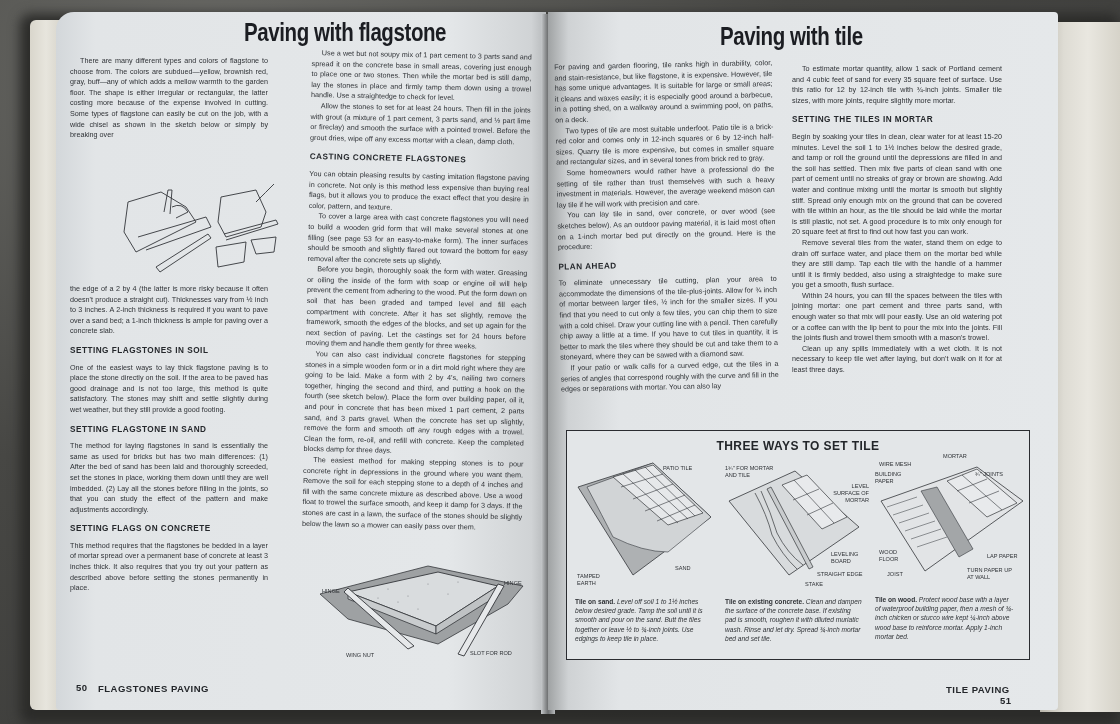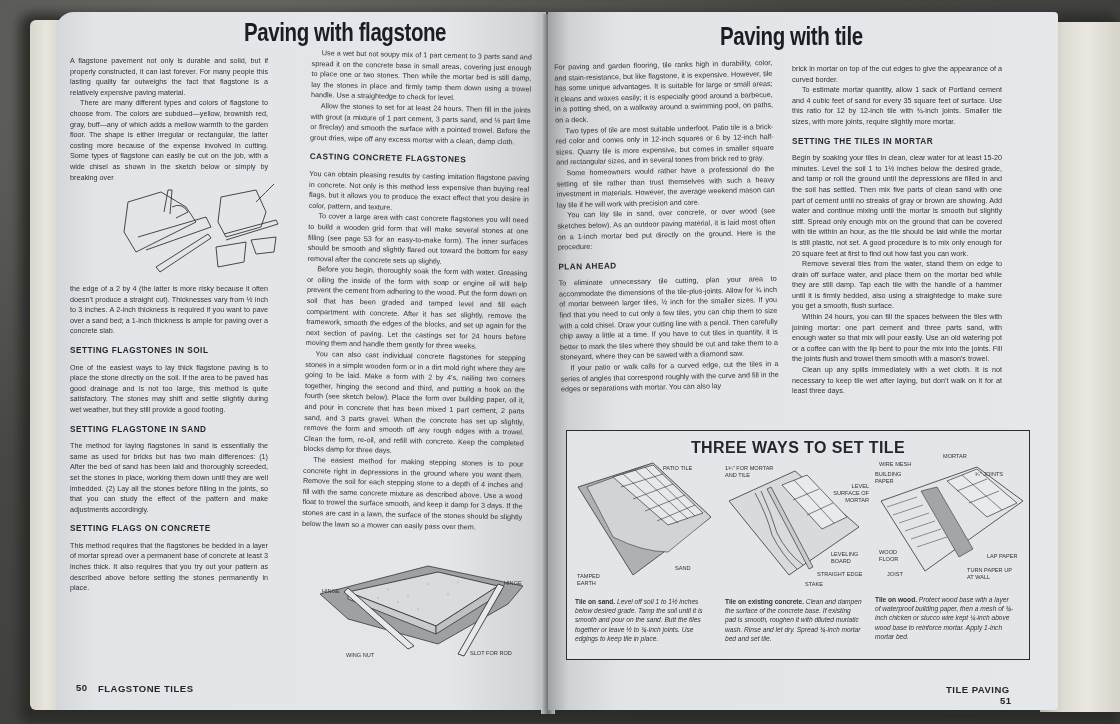--- a/index.html
+++ b/index.html
@@ -13,38 +13,37 @@
   .page.right{left:548px;width:494px;border-radius:0 4px 4px 0;background:linear-gradient(90deg,#9fa2a3 0%,#cfd2d4 4%,#e2e5e7 14%,#e5e8ea 100%);padding-left:16px;}
   .gutter{position:absolute;left:541px;top:14px;width:14px;height:700px;background:linear-gradient(90deg,#c7cacc,#6d6f70 50%,#b7babc);}
   .title{position:absolute;font-family:"Liberation Sans Narrow","Liberation Sans",sans-serif;font-weight:700;font-size:25px;color:#1b1d22;letter-spacing:-0.5px;transform:scaleX(0.82);transform-origin:left center;white-space:nowrap;}
   .col{position:absolute;font-size:7.2px;line-height:10.6px;text-align:justify;color:#2f3236;}
   .col p{margin:0;text-indent:10px;}
   .col p.ni{text-indent:0;}
   .col h3{margin:9px 0 6px 0;font-size:8.2px;font-weight:700;letter-spacing:0.5px;color:#25282c;}
   .footer{position:absolute;font-weight:700;font-size:9.5px;letter-spacing:0.5px;color:#23262a;}
   .figure{position:absolute;}
   .tilebox{position:absolute;left:566px;top:430px;width:462px;height:228px;border:1.5px solid #2a2c30;background:#e3e6e8;}
-  .tilebox .cap{position:absolute;top:8px;left:0;width:100%;text-align:center;font-weight:700;font-size:16px;letter-spacing:0.4px;color:#23262a;}
+  .tilebox .cap{position:absolute;top:8px;left:0;width:100%;text-align:center;font-weight:700;font-size:12px;letter-spacing:0.4px;color:#23262a;}
   .caption{position:absolute;font-size:6.6px;line-height:9.2px;font-style:italic;color:#2f3236;}
   .caption b{font-style:normal;}
   .lbl{position:absolute;font-size:5.6px;color:#2f3236;text-transform:uppercase;line-height:7px;}
 </style>
 </head>
 <body>
 
 <div class="bg-cloth"></div>
 <div class="book-shadow"></div>
 <div class="edge-left"></div>
 <div class="edge-right"></div>
 
 <div class="page left">
   <div class="title" style="left:188px;top:6px;">Paving with flagstone</div>
 
   <div class="col" style="left:14px;top:44px;width:198px;">
-    <p class="ni">A flagstone pavement not only is durable and solid, but if properly constructed, it can last forever. For many people this lasting quality far outweighs the fact that flagstone is a relatively expensive paving material.</p>
     <p>There are many different types and colors of flagstone to choose from. The colors are subdued—yellow, brownish red, gray, buff—any of which adds a mellow warmth to the garden floor. The shape is either irregular or rectangular, the latter costing more because of the expense involved in cutting. Some types of flagstone can easily be cut on the job, with a wide chisel as shown in the sketch below or simply by breaking over</p>
   </div>
 
   <svg class="figure" style="left:60px;top:170px;" width="170" height="100" viewBox="0 0 170 100">
     <g fill="none" stroke="#33363a" stroke-width="0.9">
       <path d="M12 20 L45 10 L70 25 L80 40 L40 60 L20 70 L8 50 Z"></path>
       <path d="M22 55 L90 35 L95 45 L30 68"></path>
       <path d="M48 30 L52 8 L56 8 L54 32"></path>
       <path d="M56 25 Q66 20 72 30 L60 36"></path>
       <path d="M40 85 L92 52 L95 56 L44 90 Z"></path>
@@ -94,40 +93,39 @@
         <circle cx="140" cy="18" r="0.6"></circle>
         <circle cx="60" cy="34" r="0.6"></circle>
     </g>
   </svg>
   <div class="lbl" style="left:266px;top:576px;">HINGE</div>
   <div class="lbl" style="left:448px;top:568px;">HINGE</div>
   <div class="lbl" style="left:290px;top:640px;">WING NUT</div>
   <div class="lbl" style="left:414px;top:638px;">SLOT FOR ROD</div>
 
   <div class="footer" style="left:20px;top:670px;">50</div>
-  <div class="footer" style="left:42px;top:671px;">FLAGSTONE TILES</div>
+  <div class="footer" style="left:42px;top:671px;">FLAGSTONES PAVING</div>
 </div>
 
 <div class="gutter"></div>
 
 <div class="page right">
   <div class="title" style="left:172px;top:10px;">Paving with tile</div>
 
   <div class="col" style="left:6px;top:46px;width:218px;transform:rotate(-1.2deg);transform-origin:right top;">
     <p class="ni">For paving and garden flooring, tile ranks high in durability, color, and stain-resistance, but like flagstone, it is expensive. However, tile has some unique advantages. It is suitable for large or small areas; it cleans and waxes easily; it is especially good around a barbecue, in a potting shed, on a walkway around a swimming pool, on paths, on a deck.</p>
     <p>Two types of tile are most suitable underfoot. Patio tile is a brick-red color and comes only in 12-inch squares or 6 by 12-inch half-sizes. Quarry tile is more expensive, but comes in smaller square and rectangular sizes, and in several tones from brick red to gray.</p>
     <p>Some homeowners would rather have a professional do the setting of tile rather than trust themselves with such a heavy investment in materials. However, the average weekend mason can lay tile if he will work with precision and care.</p>
     <p>You can lay tile in sand, over concrete, or over wood (see sketches below). As an outdoor paving material, it is laid most often on a 1-inch mortar bed put directly on the ground. Here is the procedure:</p>
     <h3>PLAN AHEAD</h3>
     <p class="ni">To eliminate unnecessary tile cutting, plan your area to accommodate the dimensions of the tile-plus-joints. Allow for ¾ inch of mortar between larger tiles, ½ inch for the smaller sizes. If you find that you need to cut only a few tiles, you can chip them to size with a cold chisel. Draw your cutting line with a pencil. Then carefully chip away a little at a time. If you have to cut tiles in quantity, it is better to mark the tiles where they should be cut and take them to a stoneyard, where they can be sawed with a diamond saw.</p>
     <p>If your patio or walk calls for a curved edge, cut the tiles in a series of angles that correspond roughly with the curve and fill in the edges or separations with mortar. You can also lay</p>
   </div>
 
   <div class="col" style="left:244px;top:52px;width:210px;">
-    <p class="ni">brick in mortar on top of the cut edges to give the appearance of a curved border.</p>
     <p>To estimate mortar quantity, allow 1 sack of Portland cement and 4 cubic feet of sand for every 35 square feet of surface. Use this ratio for 12 by 12-inch tile with ¾-inch joints. Smaller tile sizes, with more joints, require slightly more mortar.</p>
     <h3>SETTING THE TILES IN MORTAR</h3>
     <p class="ni">Begin by soaking your tiles in clean, clear water for at least 15-20 minutes. Level the soil 1 to 1½ inches below the desired grade, and tamp or roll the ground until the depressions are filled in and the soil has settled. Then mix five parts of clean sand with one part of cement until no streaks of gray or brown are showing. Add water and continue mixing until the mortar is smooth but slightly stiff. Spread only enough mix on the ground that can be covered with tile within an hour, as the tile should be laid while the mortar is still plastic, not set. A good procedure is to mix only enough for 20 square feet at first to find out how fast you can work.</p>
     <p>Remove several tiles from the water, stand them on edge to drain off surface water, and place them on the mortar bed while they are still damp. Tap each tile with the handle of a hammer until it is firmly bedded, also using a straightedge to make sure you get a smooth, flush surface.</p>
     <p>Within 24 hours, you can fill the spaces between the tiles with joining mortar: one part cement and three parts sand, with enough water so that mix will pour easily. Use an old watering pot or a coffee can with the lip bent to pour the mix into the joints. Fill the joints flush and trowel them smooth with a mason's trowel.</p>
     <p>Clean up any spills immediately with a wet cloth. It is not necessary to keep tile wet after laying, but don't walk on it for at least three days.</p>
   </div>
 
   <div class="footer" style="left:398px;top:672px;">TILE PAVING</div>
   <div class="footer" style="left:452px;top:671px;margin-top:12px;">51</div>

